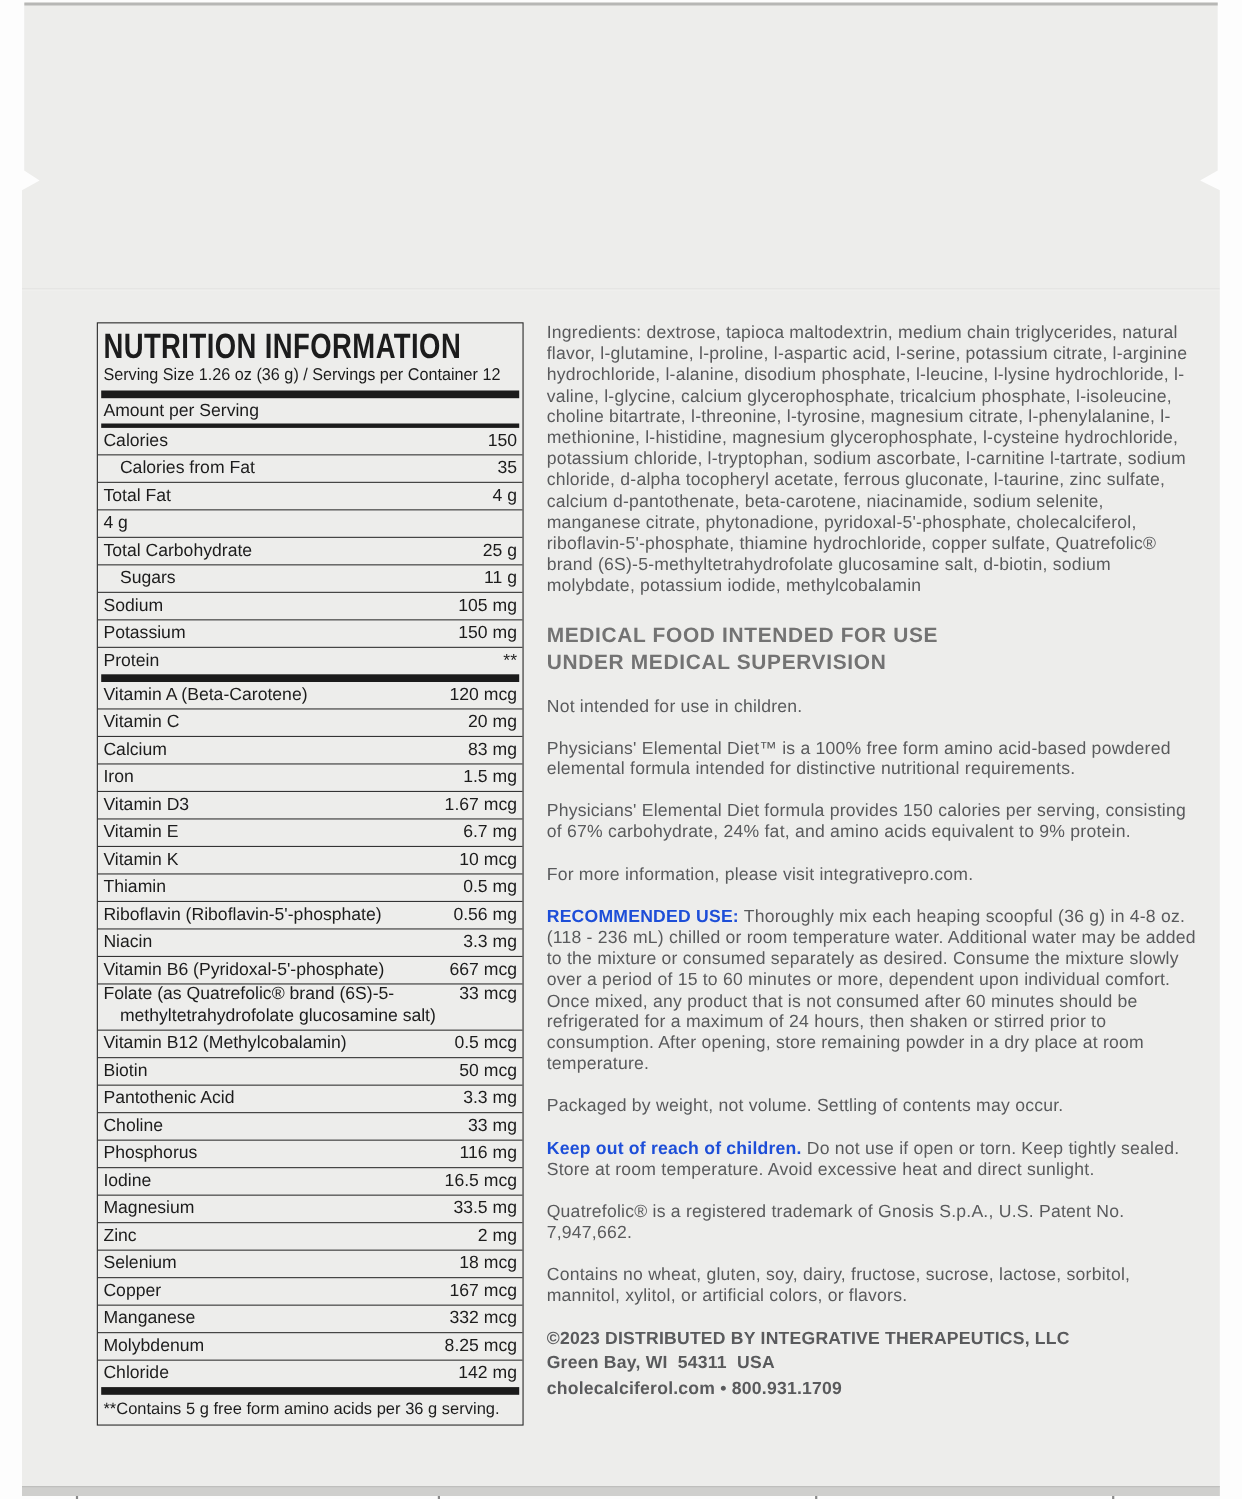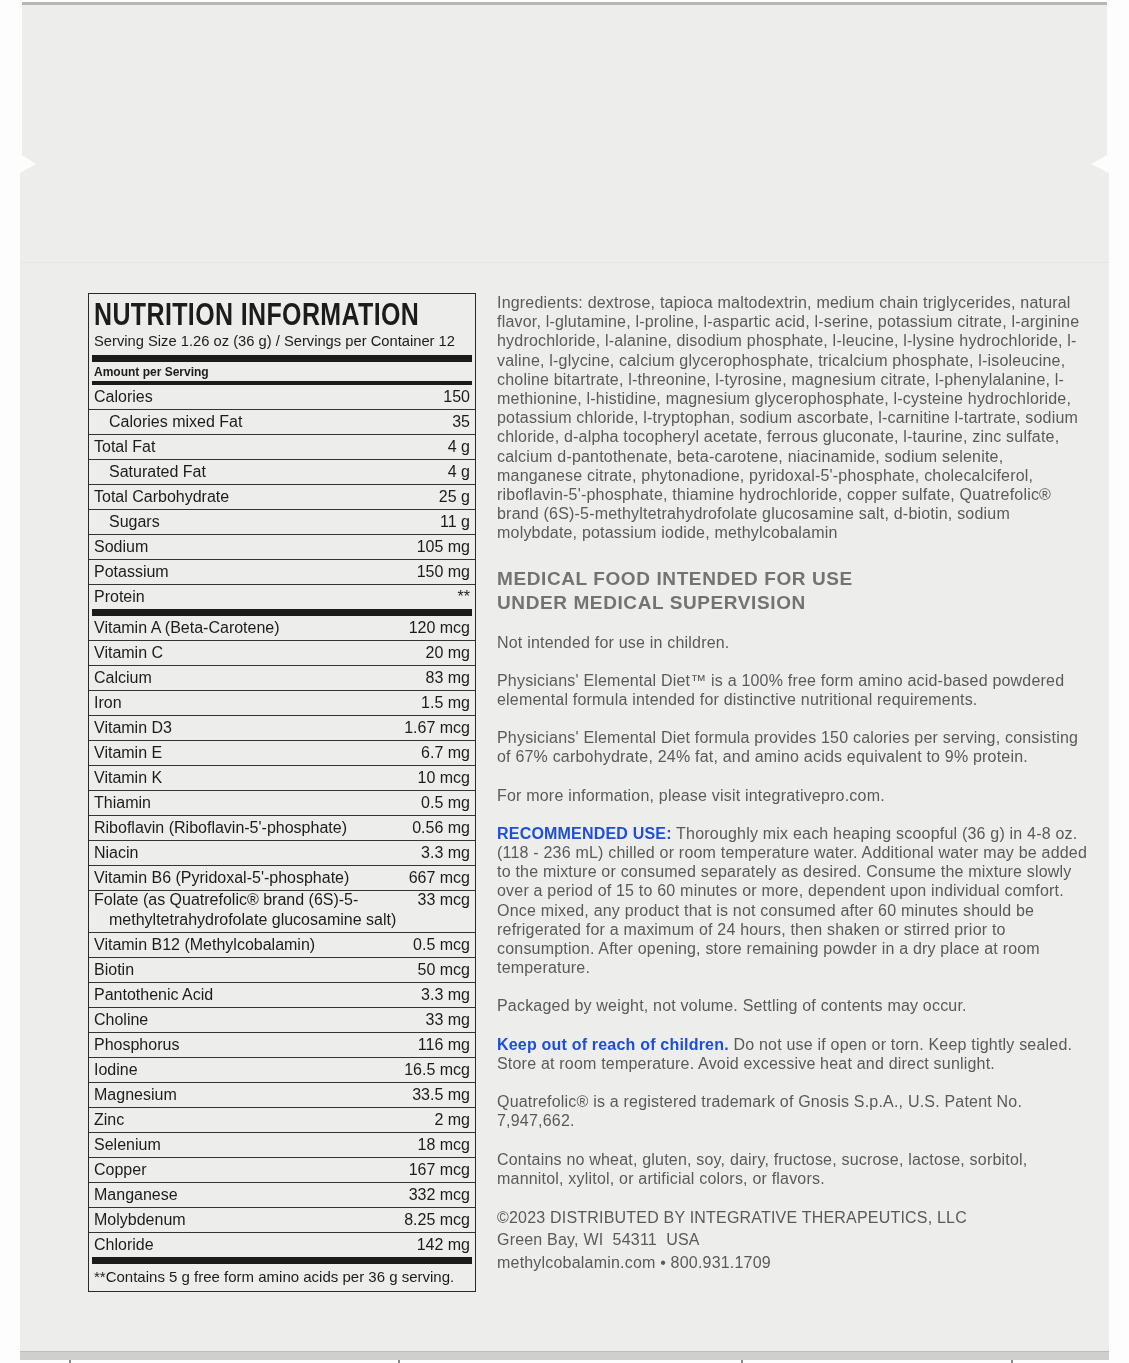--- a/index.html
+++ b/index.html
@@ -19,38 +19,38 @@
   .nutrition{position:absolute;left:68px;top:291px;width:388px;border:1.5px solid #2a2a2a;
     color:#1c1c1c;background:transparent;box-sizing:border-box;padding:2px 0 0;}
   .nutrition h1{margin:0;padding:1px 5px 0;font-size:32px;line-height:34px;font-weight:bold;
     white-space:nowrap;}
   .nutrition h1 span{display:inline-block;transform:scaleX(0.78);transform-origin:0 50%;letter-spacing:0.5px;}
   .serving{padding:0 5px 5px;font-size:15.5px;line-height:19px;white-space:nowrap;text-align:center;}
   .serving span{display:inline-block;transform:scaleX(0.95);transform-origin:0 50%;}
   .bar{margin:0 3px;background:#1b1b1b;}
   .bar.thick{height:7px;}
   .bar.med{height:3.5px;}
-  .amount{padding:3px 5px 2px;font-size:12px;font-weight:bold;}
+  .amount{padding:3px 5px 2px;font-size:16px;font-weight:normal;}
   .rows{font-size:16px;}
   .row{display:flex;flex-wrap:wrap;align-items:center;min-height:24px;padding:0 5px;position:relative;}
   .row + .row{border-top:1.5px solid #343434;}
   .row .lbl{flex:1 1 auto;line-height:18px;}
   .row .val{flex:0 0 auto;text-align:right;line-height:18px;}
   .row.indent .lbl{padding-left:15px;}
   .row .lbl2{flex:0 0 100%;padding-left:15px;line-height:21px;padding-bottom:2px;}
   .footnote{padding:4px 5px 6px;font-size:15px;}
 
   
   .info{position:absolute;left:477px;top:291px;width:592px;color:#595a5c;
     font-size:16px;line-height:19.2px;letter-spacing:0.2px;}
   .info p{margin:0 0 19px;}
   .info h2{margin:24px 0 18px;font-size:19px;line-height:24px;font-weight:bold;color:#737373;
     letter-spacing:0.6px;}
   .info .lead{font-weight:bold;color:#1d4ed8;}
-  .footer-block{margin-top:3px;font-size:16px;line-height:22.5px;}
+  .footer-block{margin-top:3px;font-size:16px;line-height:22.5px;font-weight:bold;}
   .footer-block div{white-space:pre-wrap;}
 </style>
 </head>
 <body>
 
 <div class="page">
   <div class="package">
     <div class="top-edge"></div>
     <div class="crease"></div>
 
@@ -59,29 +59,28 @@
       <div class="serving"><span>Serving Size 1.26 oz (36 g) / Servings per Container 12</span></div>
       <div class="bar thick"></div>
       <div class="amount">Amount per Serving</div>
       <div class="bar med"></div>
       <div class="rows" id="rows-macro">
           <div class="row">
             <span class="lbl">Calories</span>
             <span class="val">150</span>
           </div>
           <div class="row indent">
-            <span class="lbl">Calories mixed Fat</span>
+            <span class="lbl">Calories from Fat</span>
             <span class="val">35</span>
           </div>
           <div class="row">
             <span class="lbl">Total Fat</span>
             <span class="val">4 g</span>
           </div>
           <div class="row indent">
-            <span class="lbl">Saturated Fat</span>
             <span class="val">4 g</span>
           </div>
           <div class="row">
             <span class="lbl">Total Carbohydrate</span>
             <span class="val">25 g</span>
           </div>
           <div class="row indent">
             <span class="lbl">Sugars</span>
             <span class="val">11 g</span>
           </div>
@@ -219,21 +218,21 @@
           <p>For more information, please visit integrativepro.com.</p>
           <p><span class="lead">RECOMMENDED USE:</span> Thoroughly mix each heaping scoopful (36 g) in 4-8 oz. (118 - 236 mL) chilled or room temperature water. Additional water may be added to the mixture or consumed separately as desired. Consume the mixture slowly over a period of 15 to 60 minutes or more, dependent upon individual comfort. Once mixed, any product that is not consumed after 60 minutes should be refrigerated for a maximum of 24 hours, then shaken or stirred prior to consumption. After opening, store remaining powder in a dry place at room temperature.</p>
           <p>Packaged by weight, not volume. Settling of contents may occur.</p>
           <p><span class="lead">Keep out of reach of children.</span> Do not use if open or torn. Keep tightly sealed. Store at room temperature. Avoid excessive heat and direct sunlight.</p>
           <p>Quatrefolic® is a registered trademark of Gnosis S.p.A., U.S. Patent No. 7,947,662.</p>
           <p>Contains no wheat, gluten, soy, dairy, fructose, sucrose, lactose, sorbitol, mannitol, xylitol, or artificial colors, or flavors.</p>
         </div>
       <div class="footer-block">
         <div>©2023 DISTRIBUTED BY INTEGRATIVE THERAPEUTICS, LLC</div>
         <div>Green Bay, WI  54311  USA</div>
-        <div>methylcobalamin.com • 800.931.1709</div>
+        <div>cholecalciferol.com • 800.931.1709</div>
       </div>
     </section>
 
     <div class="bottom-edge"></div>
   </div>
   <div class="tick" style="left:69px;bottom:0;"></div>
   <div class="tick" style="left:398px;bottom:0;"></div>
   <div class="tick" style="left:741px;bottom:0;"></div>
   <div class="tick" style="left:1011px;bottom:0;"></div>
 </div>

